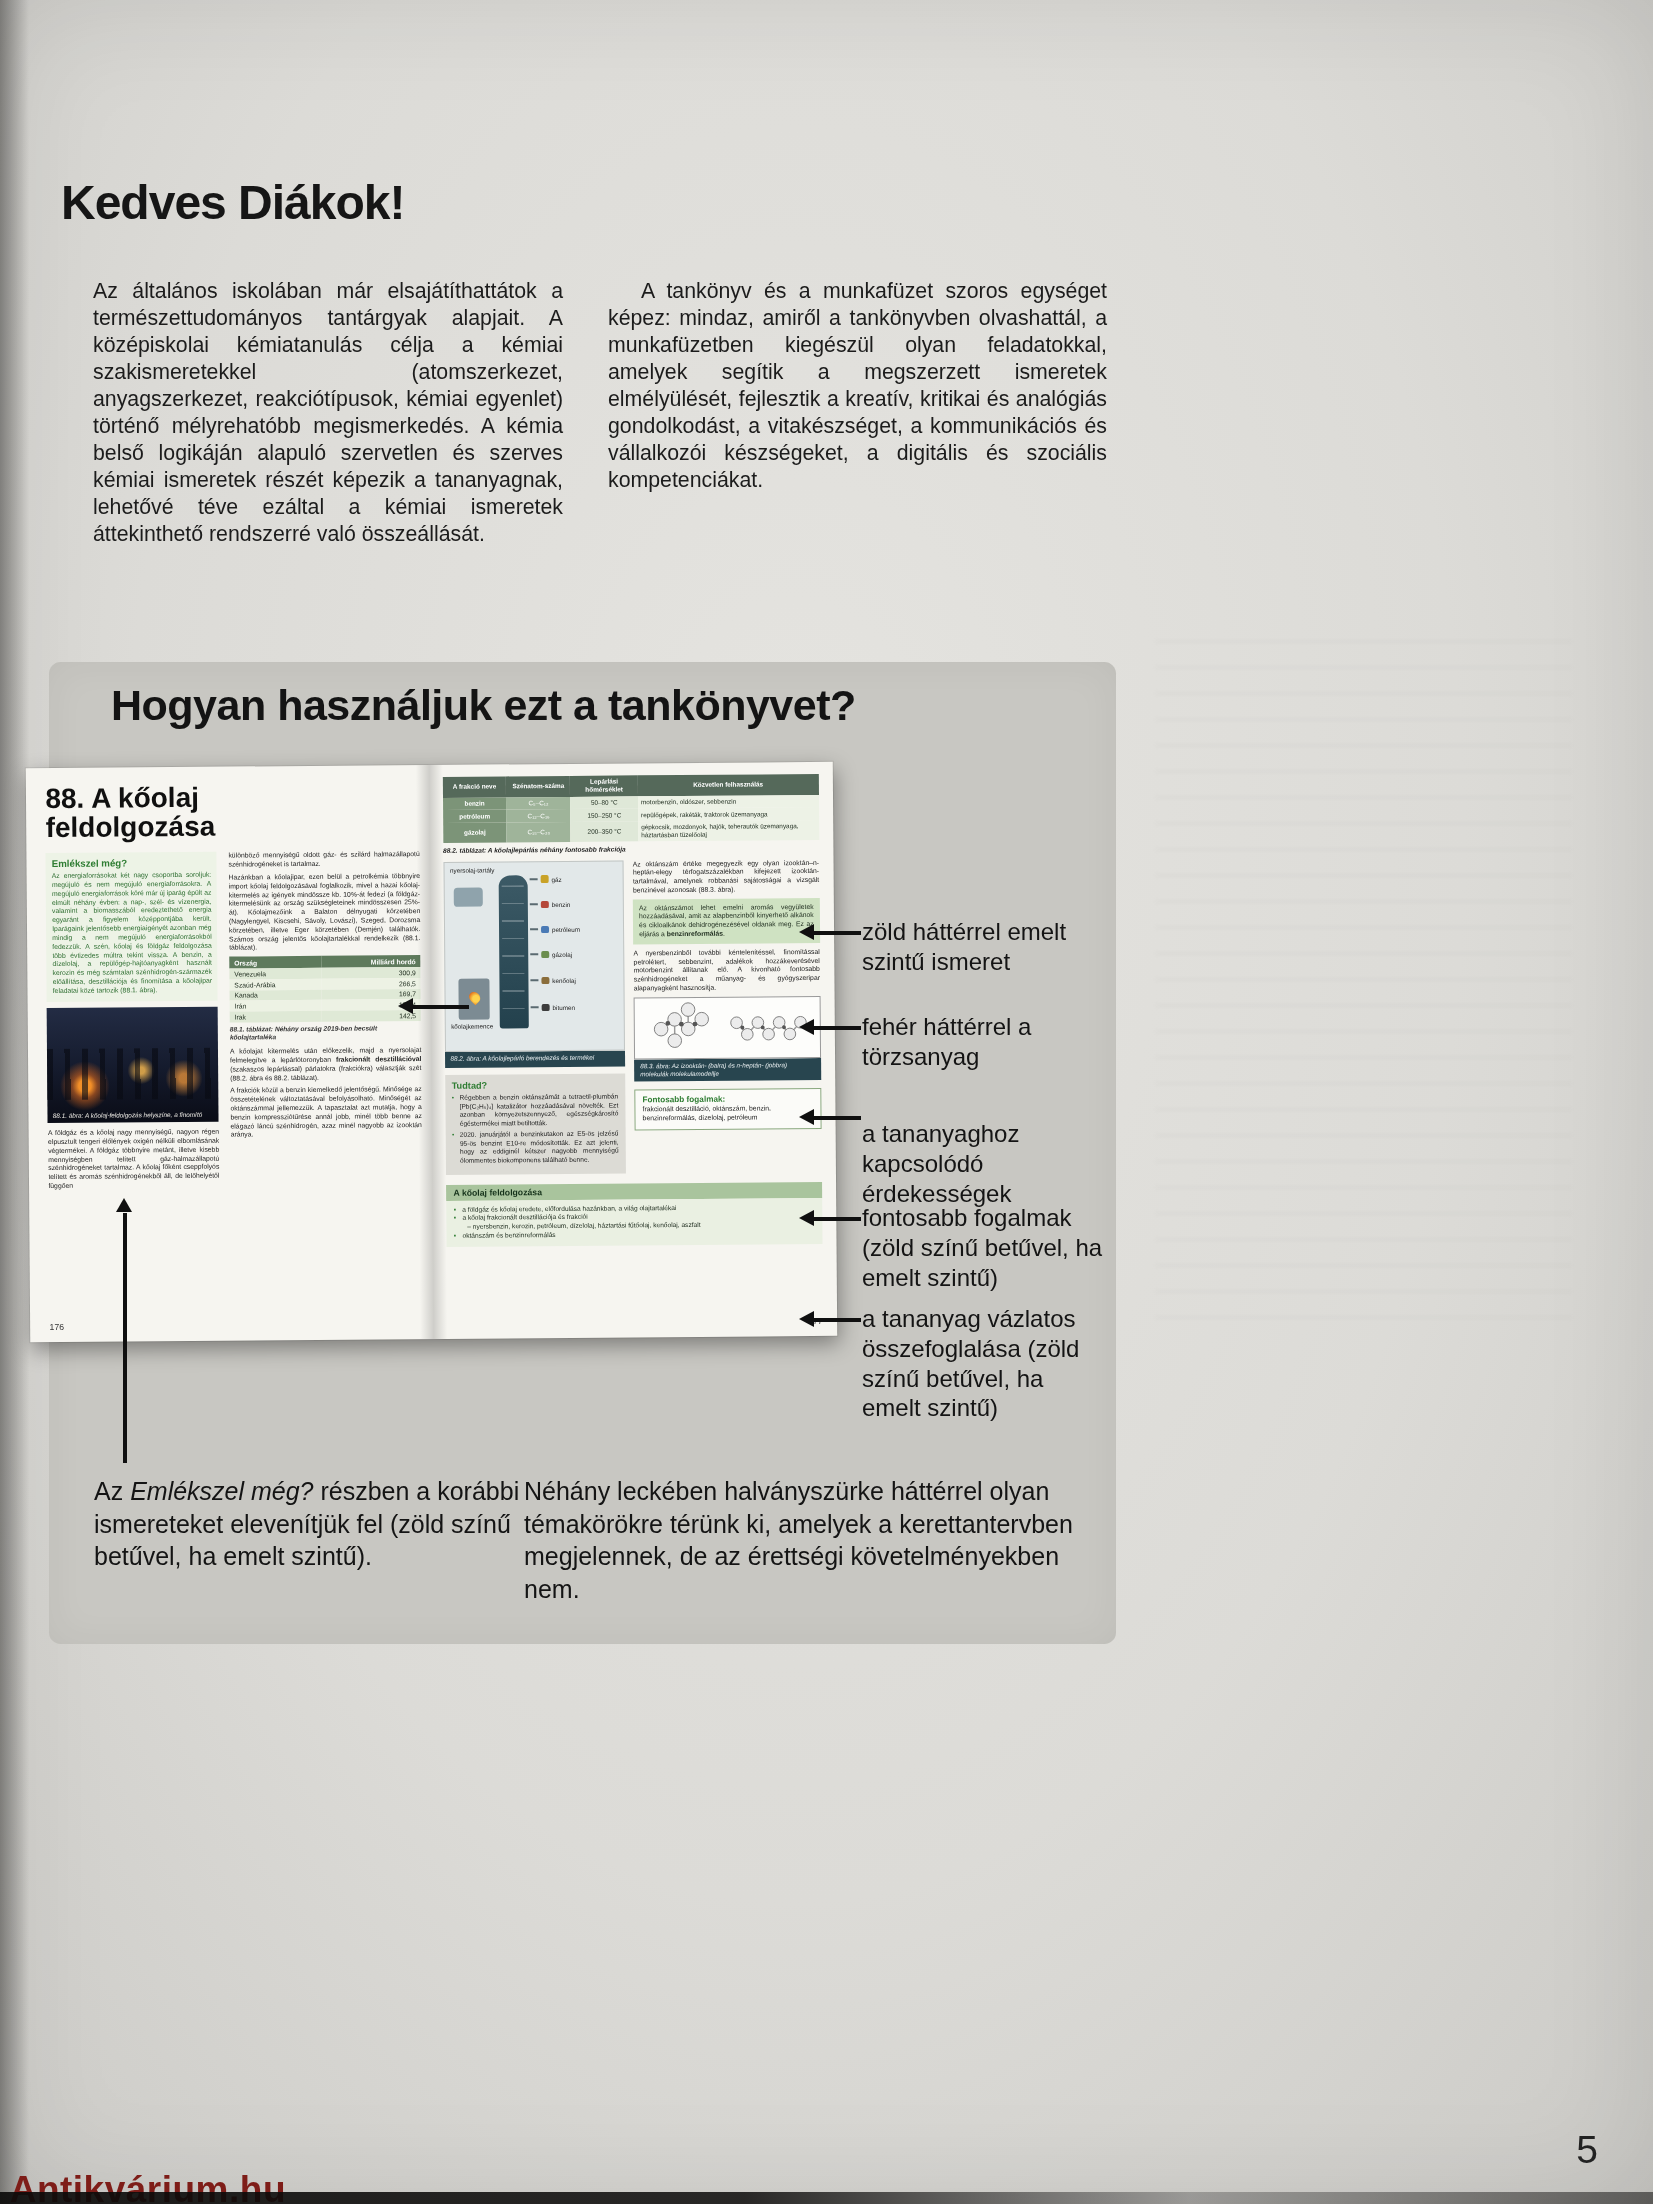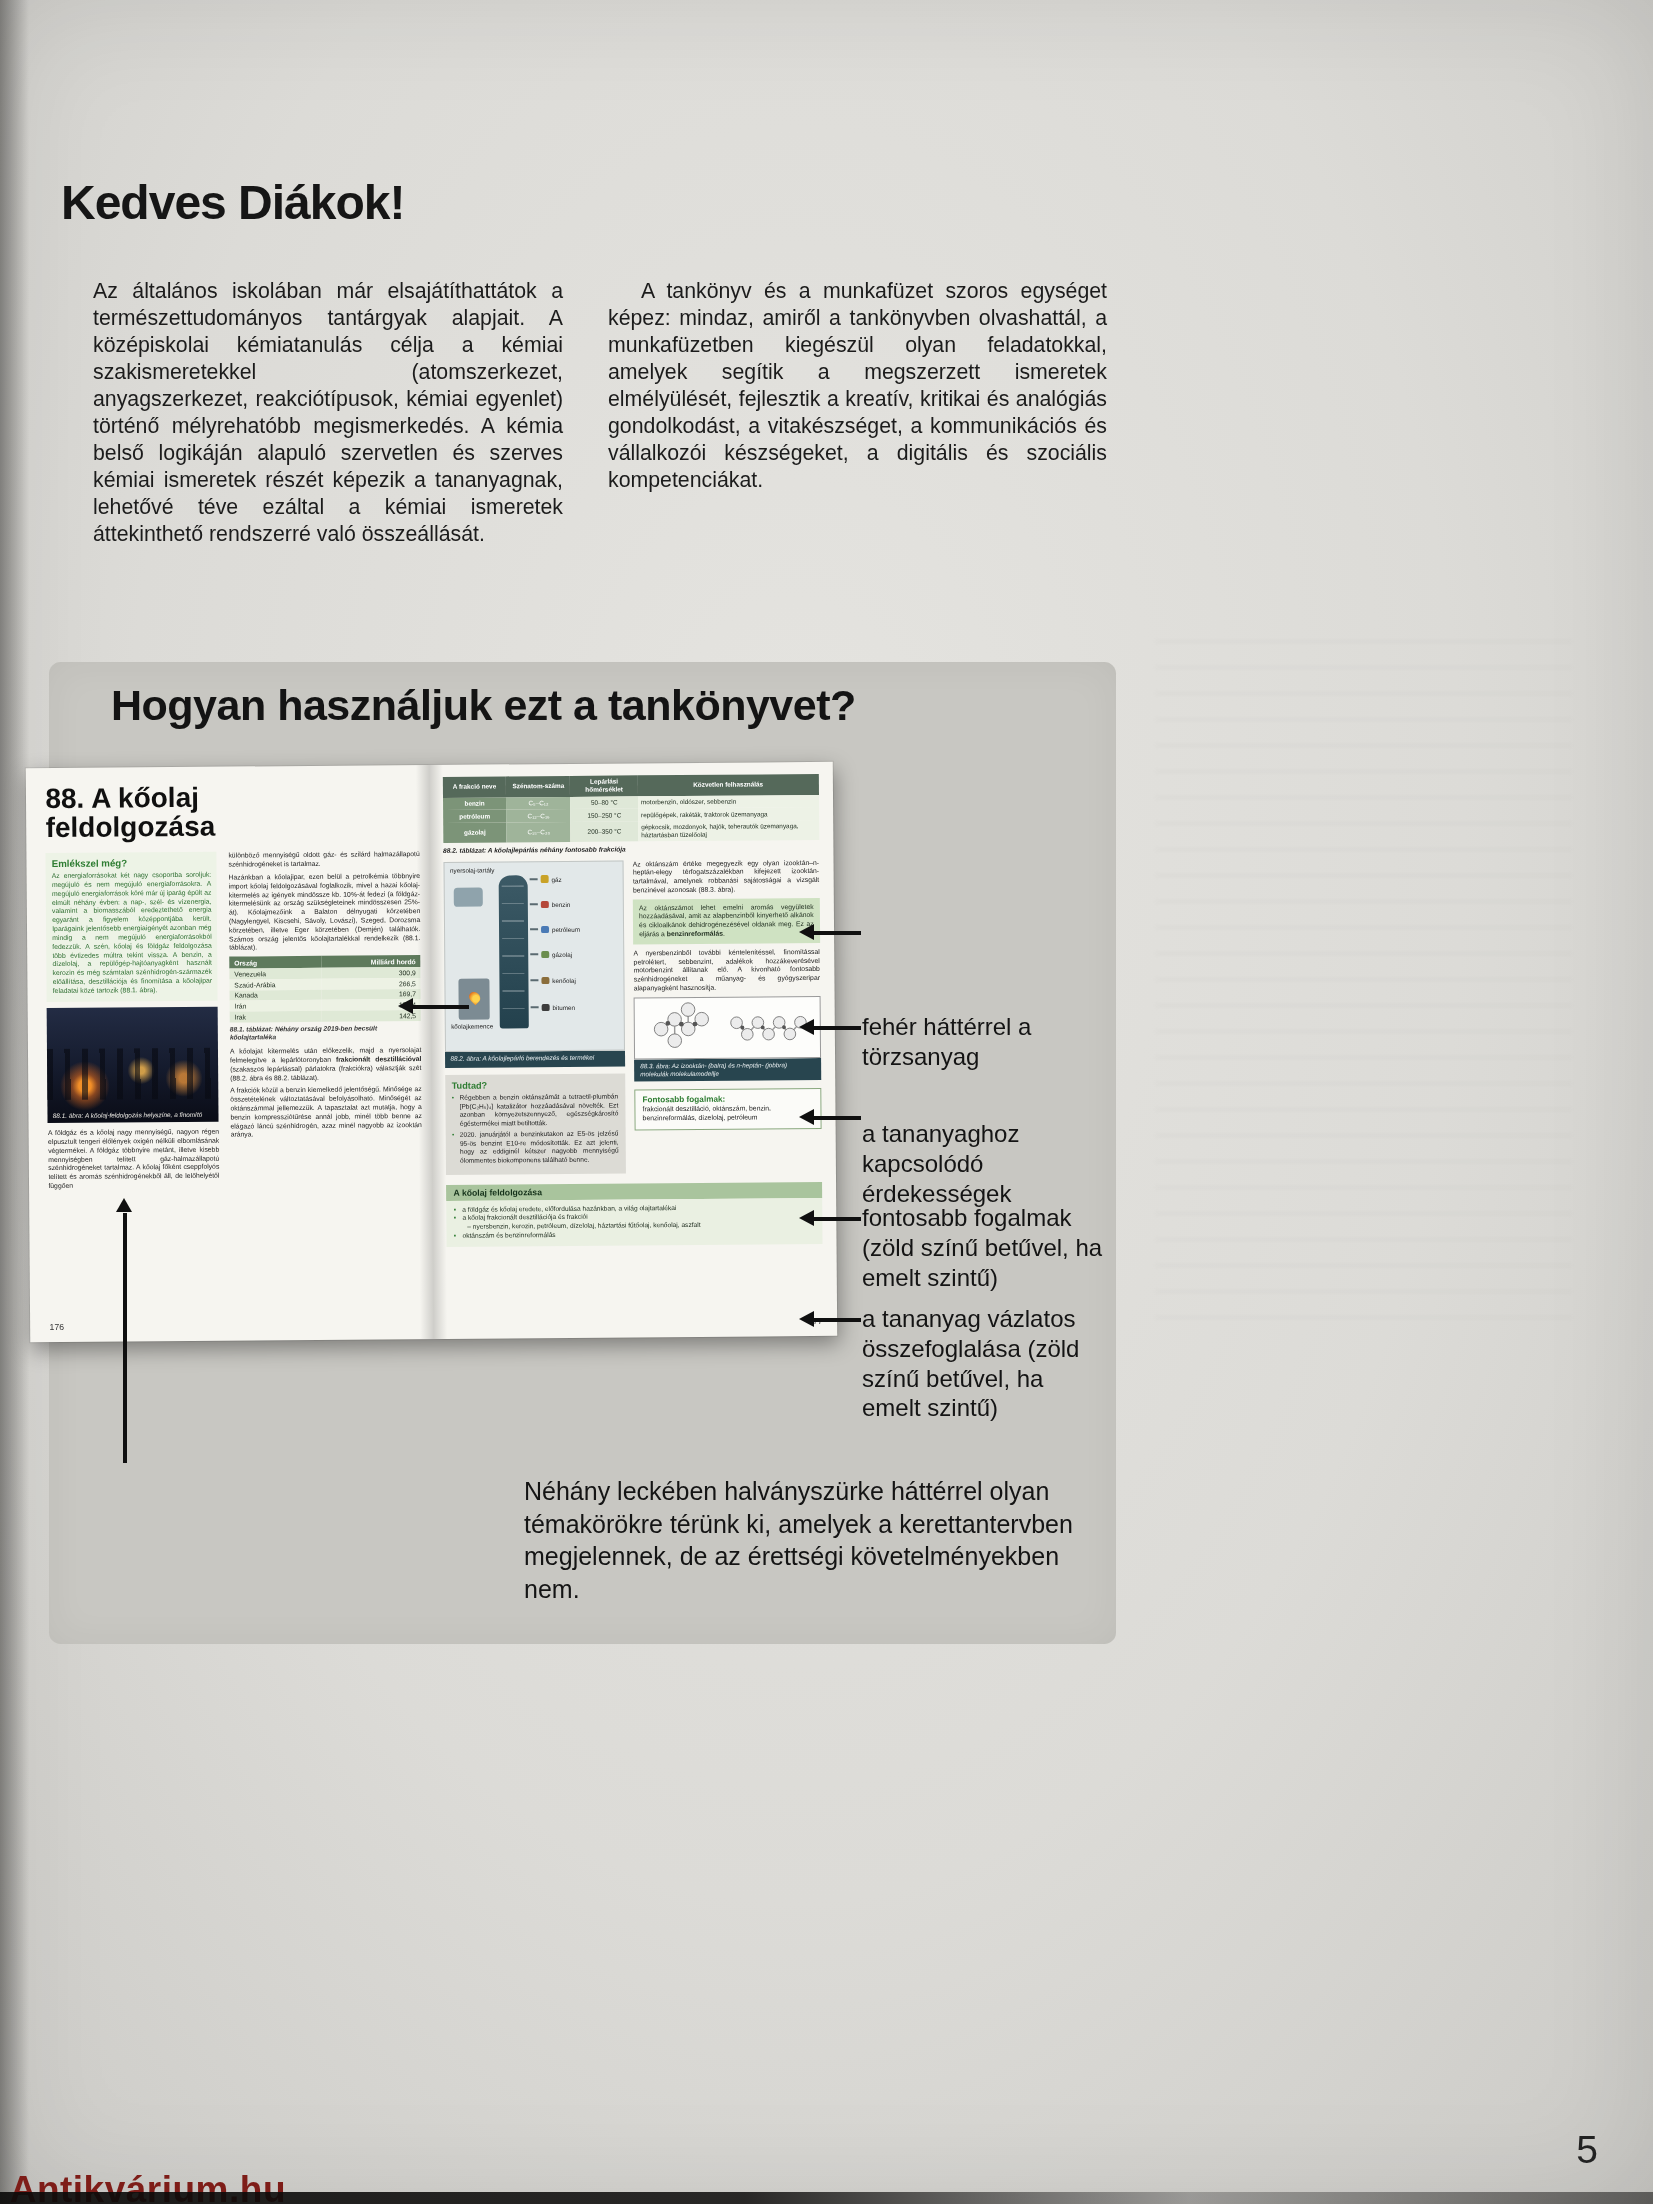--- a/index.html
+++ b/index.html
@@ -373,33 +373,35 @@
               <li>oktánszám és benzinreformálás</li>
             </ul>
           </div>
         </div>
         <div class="rp-folio">177</div>
       </div>
 
       <div class="gutter"></div>
     </div>
 
+    <div class="note-r n1">zöld háttérrel emelt szintű ismeret</div>
     <div class="note-r n2">fehér háttérrel a törzsanyag</div>
     <div class="note-r n3">a tananyaghoz kapcsolódó érdekességek</div>
     <div class="note-r n5">a tananyag vázlatos összefoglalása (zöld színű betűvel, ha emelt szintű)</div>
     <div class="note-r n4">fontosabb fogalmak (zöld színű betűvel, ha emelt szintű)</div>
 
     <div class="arr a1"></div>
     <div class="arr a2"></div>
     <div class="arr a3"></div>
     <div class="arr a4"></div>
     <div class="arr a5"></div>
     <div class="arr a-mid"></div>
     <div class="arr-v"></div>
 
+    <div class="note-bottom note-ba"><span>Az </span><i>Emlékszel még?</i><span> részben a korábbi ismereteket elevenítjük fel (zöld színű betűvel, ha emelt szintű).</span></div>
     <div class="note-bottom note-bb">Néhány leckében halványszürke háttérrel olyan témakörökre térünk ki, amelyek a kerettantervben megjelennek, de az érettségi követelményekben nem.</div>
   </section>
 
   <div class="watermark">Antikvárium.hu</div>
   <div class="folio">5</div>
   <div class="bottom-edge"></div>
 </div>
 
 
 </body></html>

